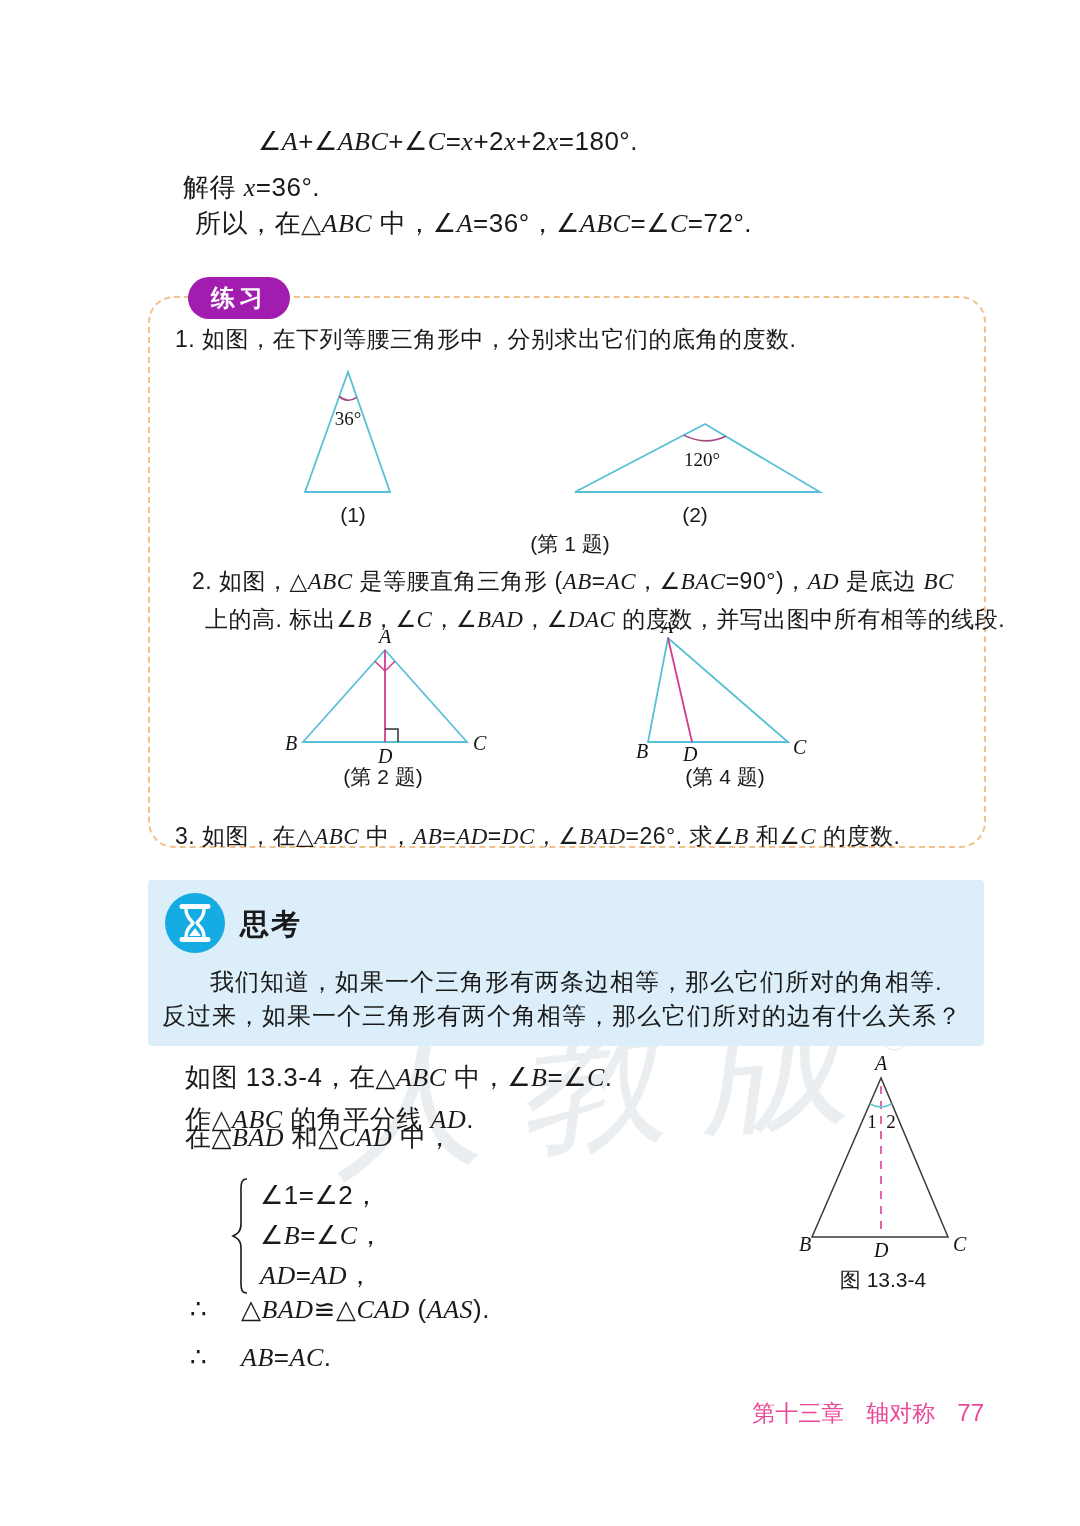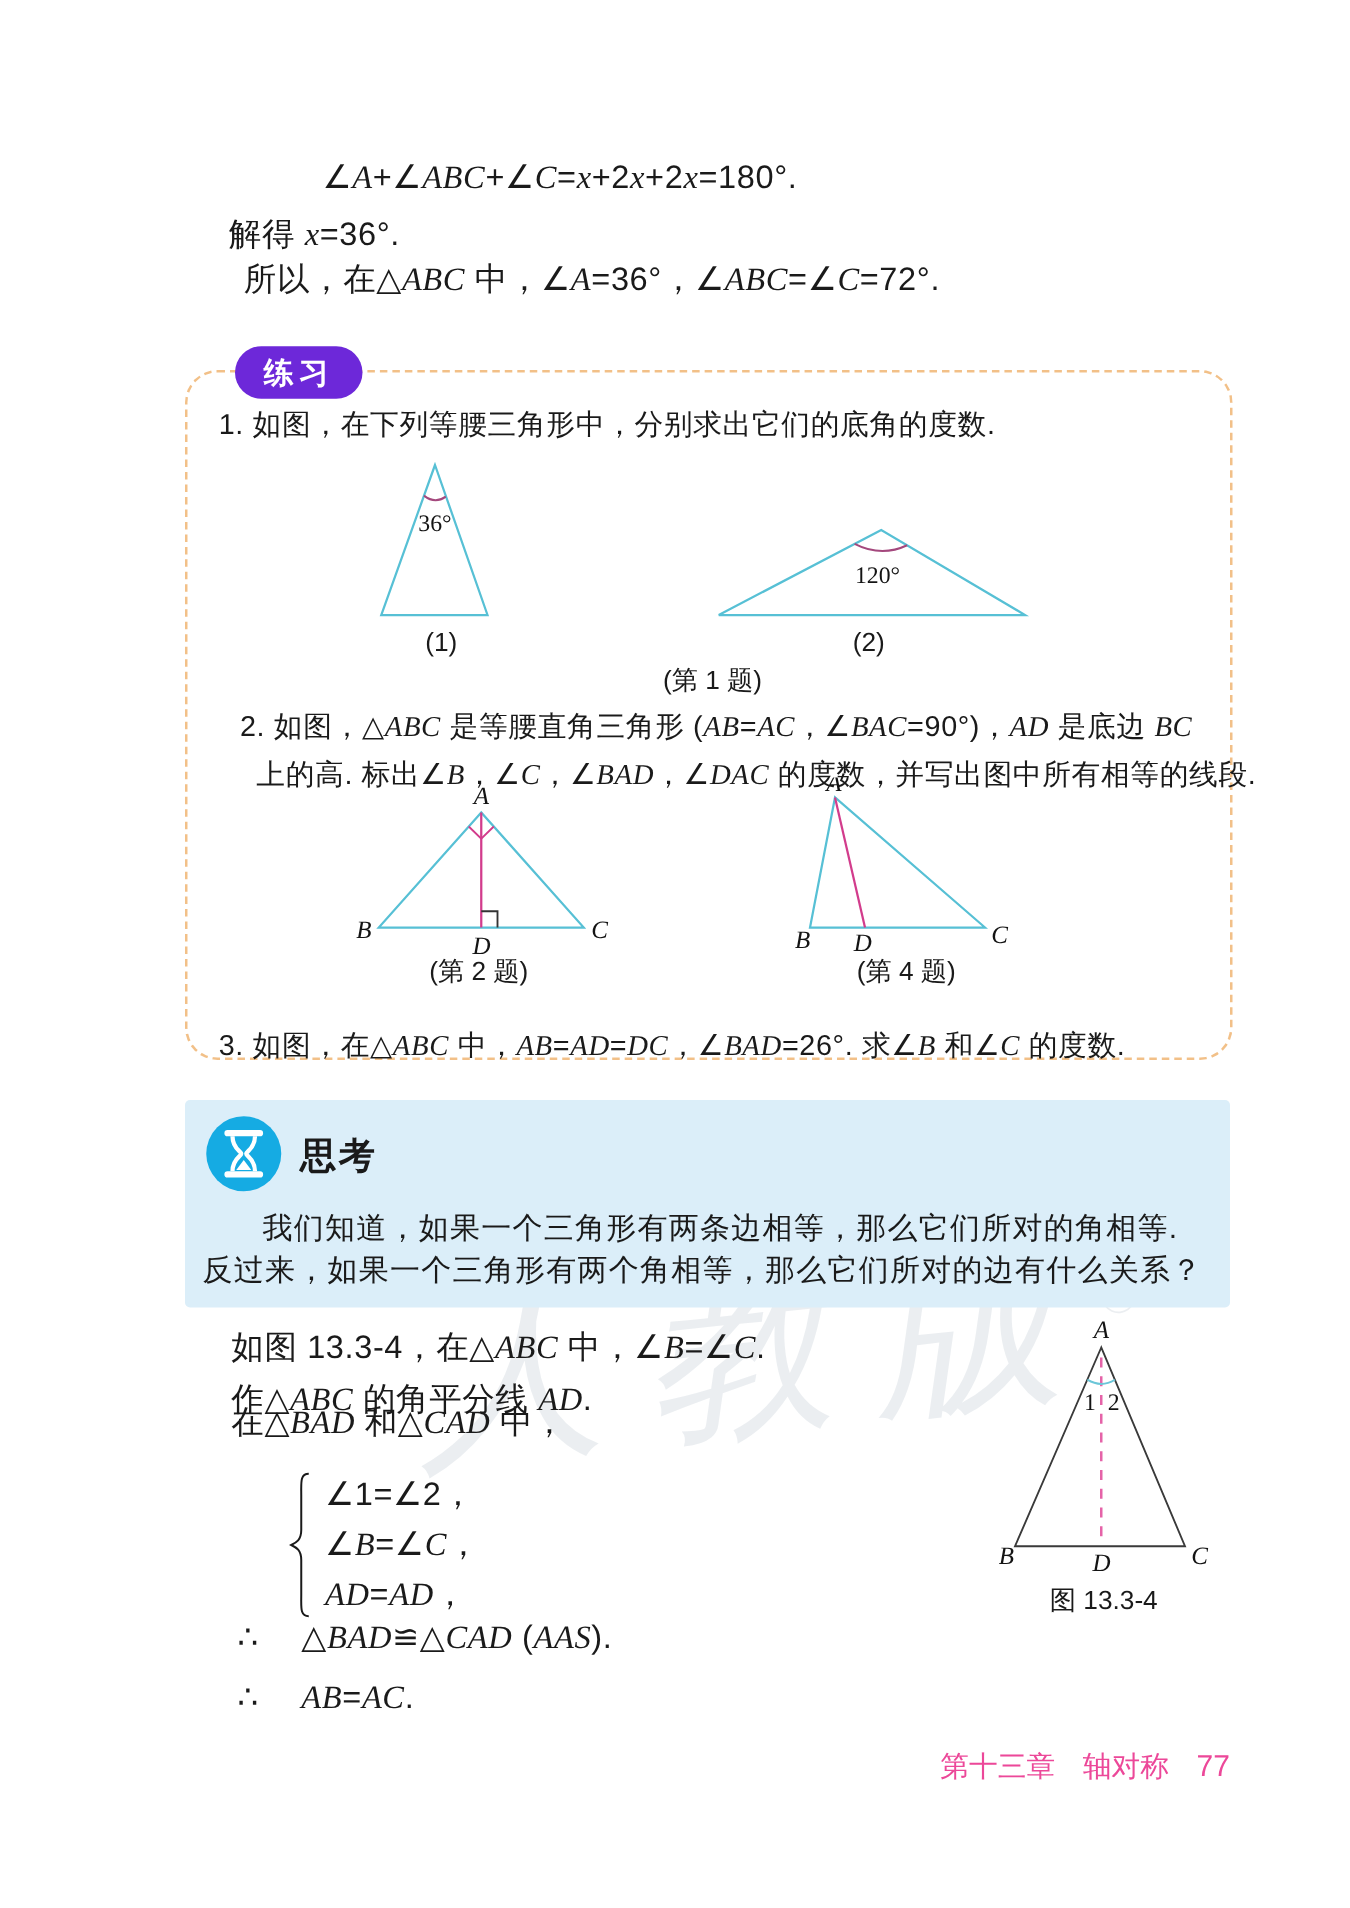--- a/index.html
+++ b/index.html
@@ -10,21 +10,21 @@
   .mathline{font-size:26px;letter-spacing:0.5px;}
   .bodytext{font-size:23px;letter-spacing:0.5px;}
   .caption{font-size:21px;color:#1a1a1a;text-align:center;}
   
   .watermark{left:330px;top:980px;font-size:150px;letter-spacing:34px;
              color:rgba(130,150,168,0.16);font-style:italic;transform:rotate(-6deg);
              font-family:"Liberation Serif","DejaVu Serif",serif;pointer-events:none;}
   .watermark sup{font-size:40px;letter-spacing:0;}
   
   .exbox{left:148px;top:296px;width:834px;height:548px;border:2px dashed #f2c088;border-radius:26px;}
-  .badge{left:188px;top:277px;width:102px;height:42px;background:#6d28d9;border-radius:22px;
+  .badge{left:188px;top:277px;width:102px;height:42px;background:#a21caf;border-radius:22px;
          color:#ffffff;font-size:24px;font-weight:bold;letter-spacing:4px;
          display:flex;align-items:center;justify-content:center;}
   
   .think{left:148px;top:880px;width:836px;height:166px;background:#dbeef9;border-radius:4px;}
   .think-title{left:240px;top:905px;font-size:29px;font-weight:bold;letter-spacing:2px;}
   .think-text{font-size:24px;letter-spacing:1px;}
   
   .fig{position:absolute;}
   .fig text{font-family:"Liberation Serif","DejaVu Serif",serif;font-style:italic;
             font-size:20px;fill:#141414;}

